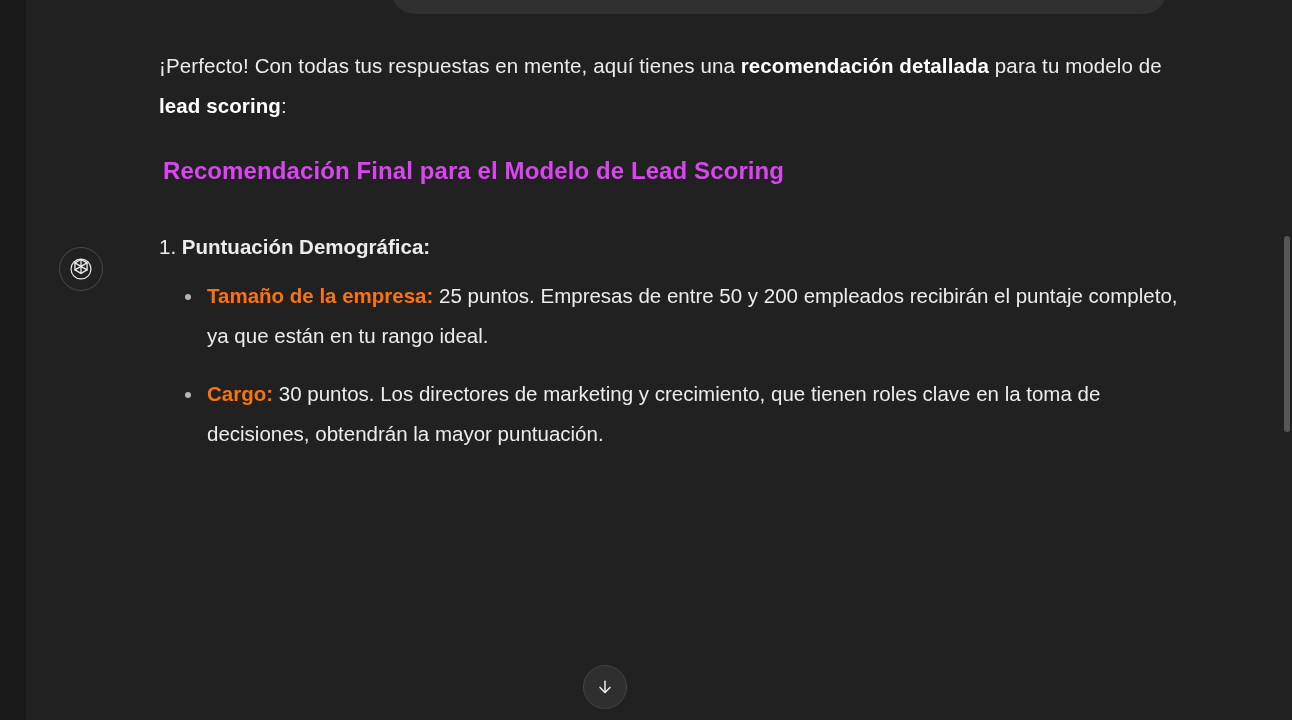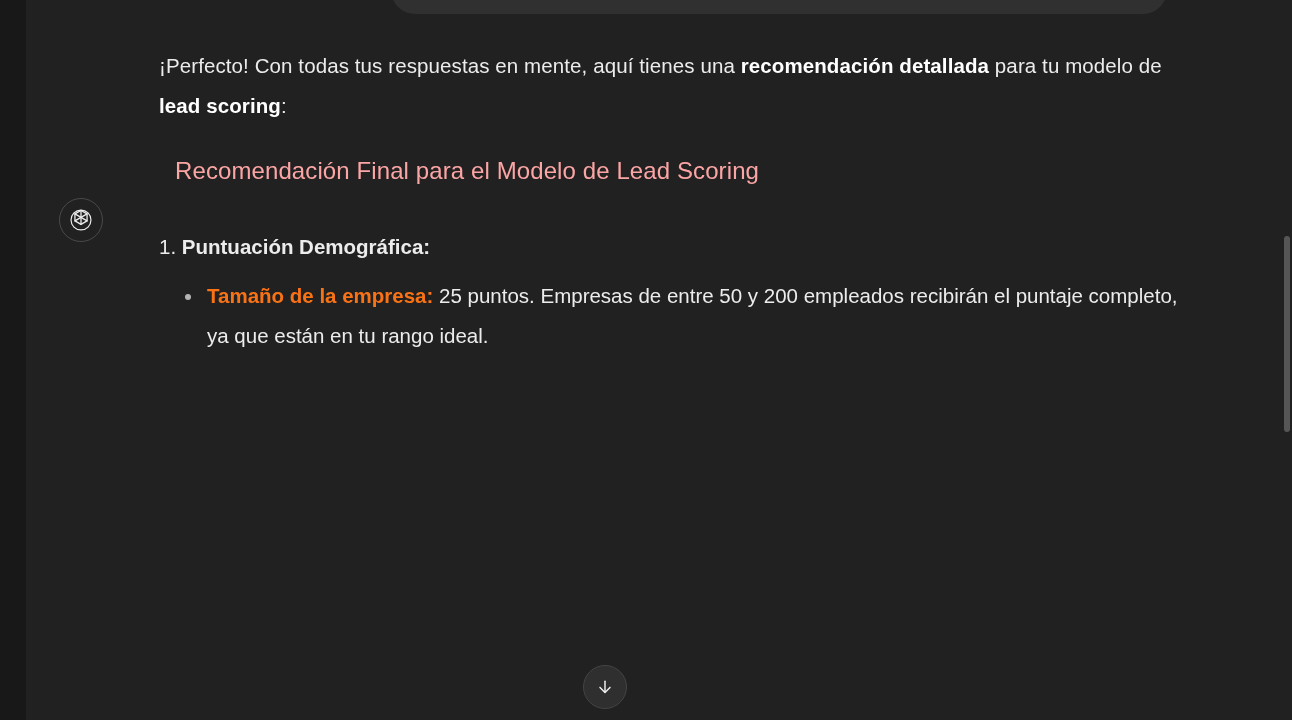--- a/index.html
+++ b/index.html
@@ -86,25 +86,25 @@
 
   p.para {
     margin: 0;
     font-size: 20.5px;
     line-height: 40px;
     color: #ececec;
     letter-spacing: 0.1px;
   }
 
   h2.heading {
-    margin: 28px 0 0 16px;
+    margin: 28px 0 0 4px;
     font-size: 24px;
     line-height: 34px;
-    font-weight: 400;
-    color: #fca5a5;
+    font-weight: 700;
+    color: #d946ef;
     letter-spacing: 0.1px;
   }
 
   p.subheading {
     margin: 44px 0 0 0;
     font-size: 20.5px;
     line-height: 30px;
     color: #ececec;
   }
   p.subheading .num { font-weight: 400; }
@@ -211,20 +211,23 @@
 
         <p class="subheading">
           <span class="num">1.</span>
           <span class="txt">Puntuación Demográfica:</span>
         </p>
 
         <ul class="bullets">
           <li>
             <b>Tamaño de la empresa:</b><span> 25 puntos. Empresas de entre 50 y 200 empleados recibirán el puntaje completo, ya que están en tu rango ideal.</span>
           </li>
+          <li>
+            <b>Cargo:</b><span> 30 puntos. Los directores de marketing y crecimiento, que tienen roles clave en la toma de decisiones, obtendrán la mayor puntuación.</span>
+          </li>
         </ul>
 
 
       </div>
     </div>
 
   </div>
 
   <div class="scroll-down-btn">
     <span>

